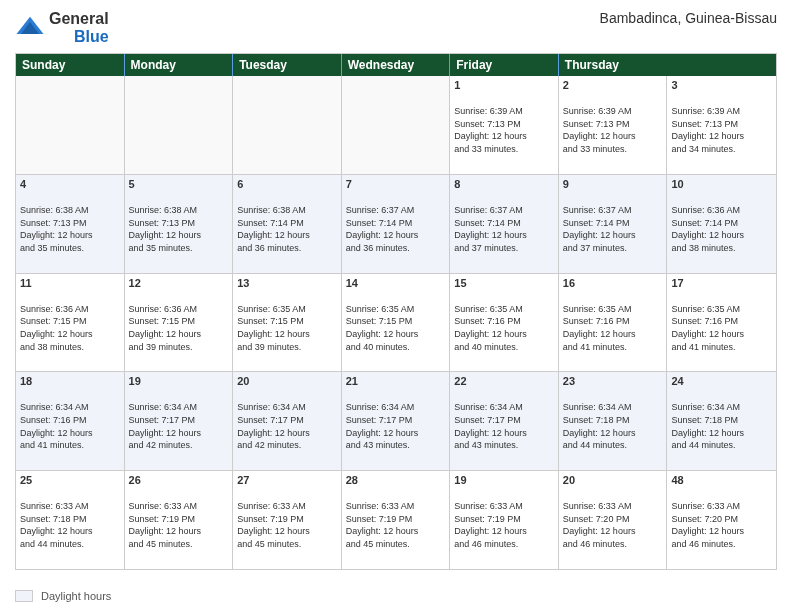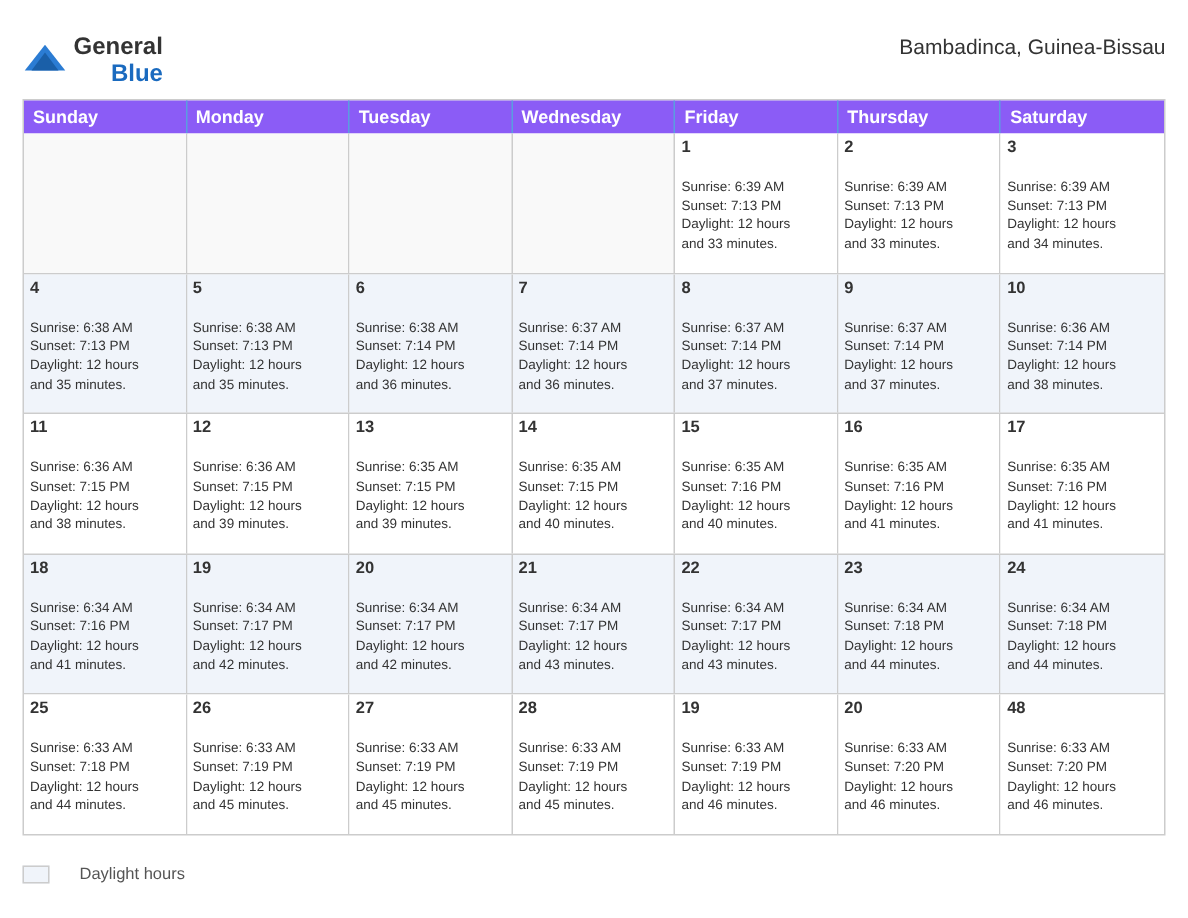--- a/index.html
+++ b/index.html
@@ -6,21 +6,21 @@
     body {
       width: 792px;
       height: 612px;
       font-family: Arial, sans-serif;
       background: #fff;
       overflow: hidden;
     }
     .page {
       width: 792px;
       height: 612px;
-      padding: 23px 15px;
+      padding: 10px 15px;
       display: flex;
       flex-direction: column;
     }
     .header {
       display: flex;
       justify-content: space-between;
       align-items: flex-start;
       margin-bottom: 8px;
     }
     .logo {
@@ -63,21 +63,21 @@
     }
     .calendar {
       flex: 1;
       display: flex;
       flex-direction: column;
       border: 1px solid #ccc;
     }
     .day-headers {
       display: grid;
       grid-template-columns: repeat(7, 1fr);
-      background: #8b5cf6;
+      background: #14532d;
     }
     .day-header {
       color: #fff;
       font-size: 12px;
       font-weight: bold;
       padding: 4px 6px;
       text-align: left;
       border-right: 1px solid #5a9de0;
     }
     .day-header:last-child { border-right: none; }
@@ -113,21 +113,21 @@
     }
     .day-info {
       font-size: 9px;
       line-height: 1.4;
       color: #333;
       margin-top: 14px;
     }
     .footer {
       display: flex;
       align-items: center;
-      gap: 20px;
+      gap: 8px;
       margin-top: 20px;
       font-size: 11px;
       color: #555;
     }
     .daylight-box {
       width: 18px;
       height: 12px;
       background: #f0f4fa;
       border: 1px solid #ccc;
       display: inline-block;
@@ -154,21 +154,20 @@
   </div>
 
   <div class="calendar">
     <div class="day-headers">
     <div class="day-header">Sunday</div>
         <div class="day-header">Monday</div>
         <div class="day-header">Tuesday</div>
         <div class="day-header">Wednesday</div>
         <div class="day-header">Friday</div>
         <div class="day-header">Thursday</div>
-        <div class="day-header">Saturday</div>
       </div>
     <div class="calendar-body">
     <div class="week-row">
           <div class="day-cell empty"></div>
           <div class="day-cell empty"></div>
           <div class="day-cell empty"></div>
           <div class="day-cell empty"></div>
           <div class="day-cell">
             <span class="day-number">1</span>
             <div class="day-info" style="white-space: pre-line;">Sunrise: 6:39 AM

